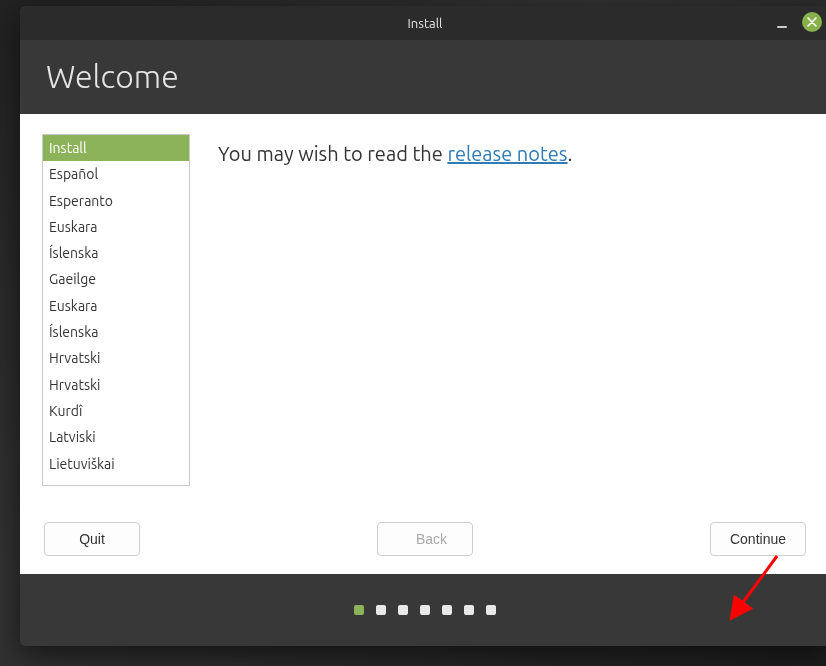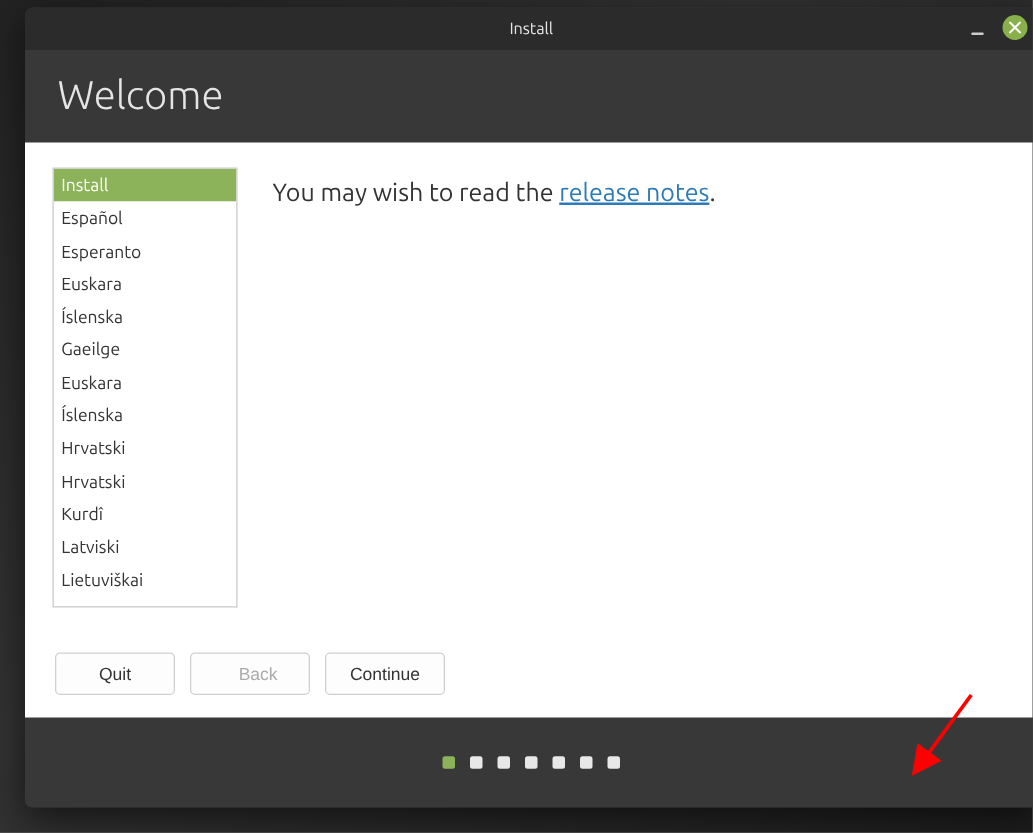--- a/index.html
+++ b/index.html
@@ -75,21 +75,21 @@
   }
   .lang-list .item.selected {
     background: #8db35a;
     color: #fff;
   }
   .note {
     font-size: 20px; color: #333; padding-top: 8px;
   }
   .note a { color: #2e7bb5; text-decoration: underline; cursor:pointer; }
   .button-row {
-    display:flex; justify-content:flex-start; gap:12px;
+    display:flex; justify-content:space-between; gap:12px;
     padding: 6px 2px 2px 2px;
   }
   .btn {
     min-width: 96px; height: 34px;
     border: 1px solid #cfcfcf; border-radius: 4px;
     background: #fdfdfd;
     font-size: 14px; color:#333;
     cursor:pointer;
     padding: 0 18px;
   }

